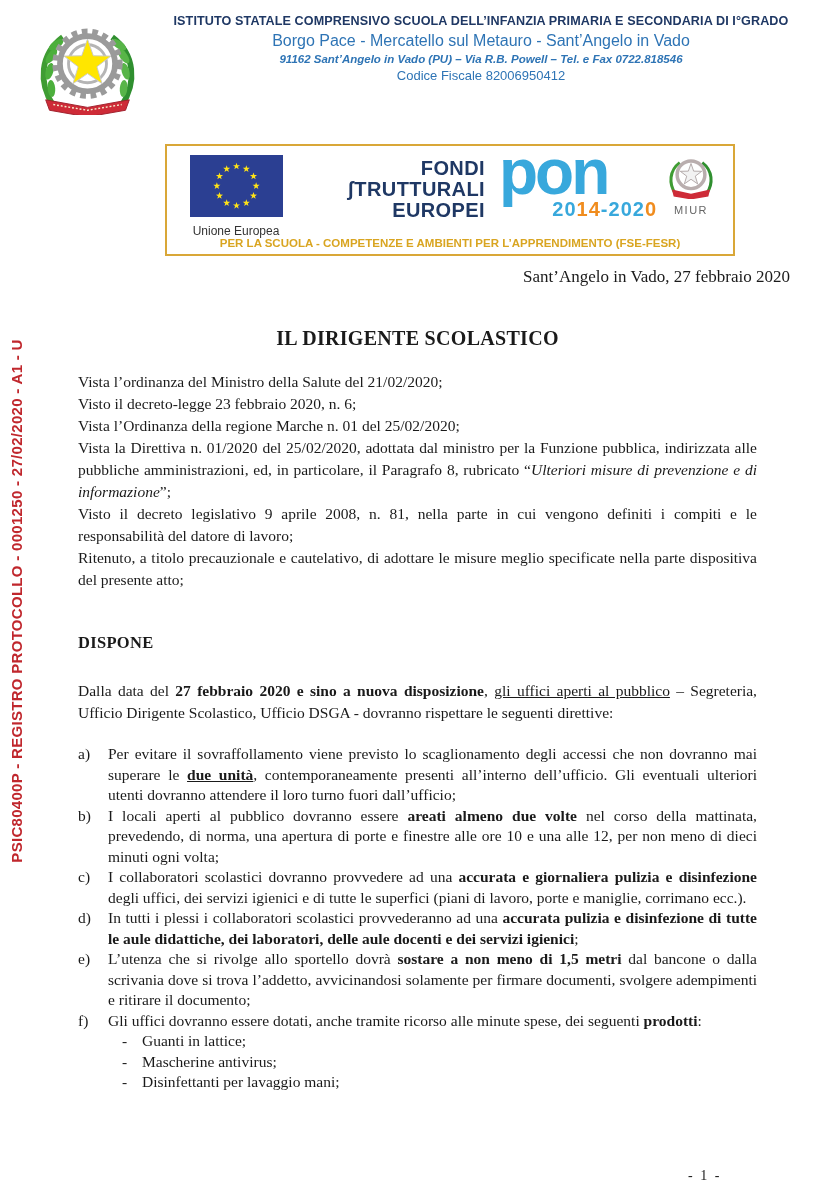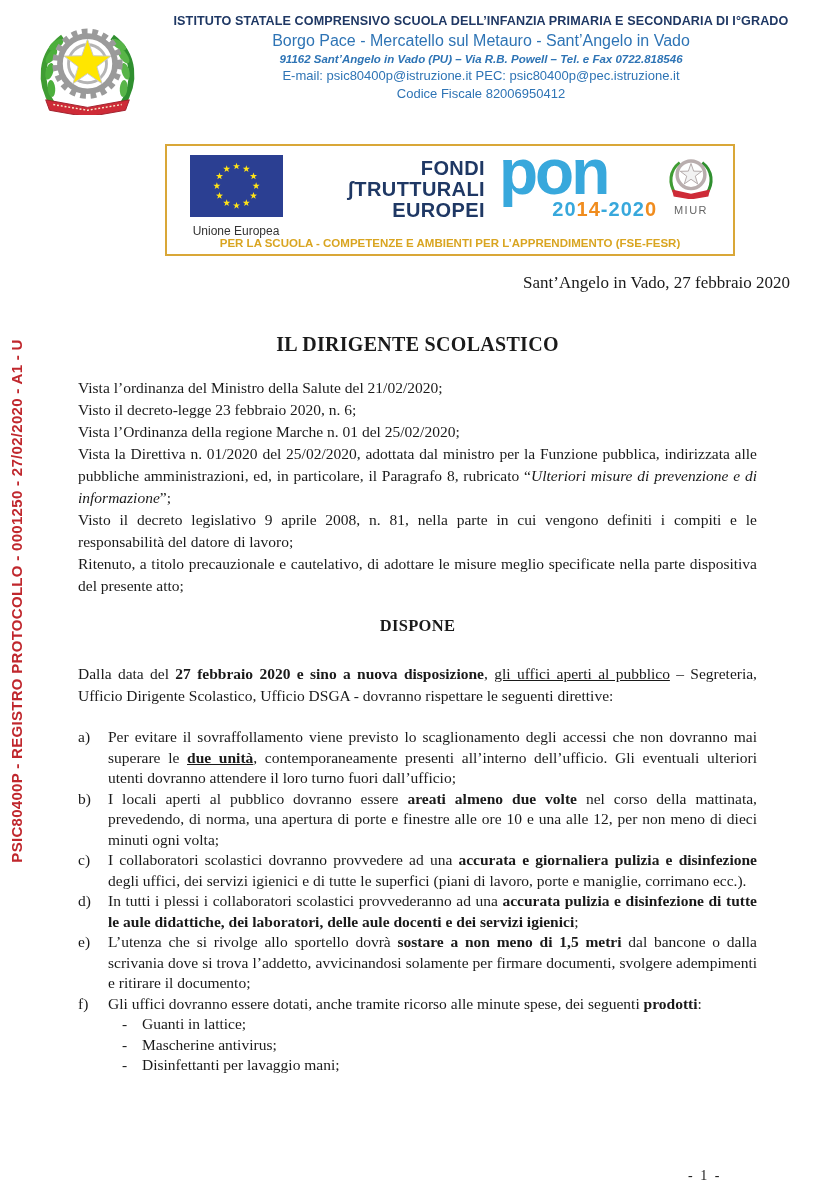--- a/index.html
+++ b/index.html
@@ -46,25 +46,25 @@
     letter-spacing:-3px; text-align:left; padding-left:2px;
   }
   .pon-years { font-weight:bold; font-size:20px; letter-spacing:1px; margin-top:-6px; }
   .miur-block { position:absolute; right:10px; top:8px; width:64px; text-align:center; }
   .miur-label { font-size:11px; color:#666; letter-spacing:1.5px; margin-top:1px; }
   .strip {
     position:absolute; bottom:5px; left:0; width:100%; text-align:center;
     color:#d9a521; font-weight:bold; font-size:11.5px; letter-spacing:0px;
   }
   
-  .dateline { margin-top:17px; text-align:right; padding-right:48px; font-size:17px; }
+  .dateline { margin-top:11px; text-align:right; padding-right:48px; font-size:17px; }
   .main { margin-left:78px; width:679px; }
   .doc-title { text-align:center; font-weight:bold; font-size:20px; margin-top:40px; letter-spacing:0.3px; }
   .premises { margin-top:21px; font-size:15.5px; line-height:22px; text-align:justify; }
-  .dispone { text-align:center; font-weight:bold; font-size:16.5px; margin-top:19px; letter-spacing:0.3px; }
+  .dispone { text-align:left; font-weight:bold; font-size:16.5px; margin-top:42px; letter-spacing:0.3px; }
   .intro { margin-top:27px; font-size:15.5px; line-height:22px; text-align:justify; }
   .directives { margin-top:20px; }
   .directive { display:flex; font-size:15.5px; line-height:20.5px; }
   .dir-letter { flex:0 0 30px; }
   .dir-text { flex:1; text-align:justify; }
   .products { margin-left:12px; }
   .product { display:flex; font-size:15.5px; line-height:20.5px; }
   .prod-dash { flex:0 0 22px; padding-left:2px; }
   .page-num { position:absolute; left:688px; top:1168px; font-size:14px; letter-spacing:2px; }
 </style>
@@ -91,21 +91,20 @@
       <circle cx="60" cy="46" r="29" fill="none" stroke="#9a9a9a" stroke-width="6"></circle>
       <circle cx="60" cy="46" r="20" fill="none" stroke="#b5b5b5" stroke-width="3"></circle>
       <polygon points="60,20 66.1,37.6 84.7,38 69.9,49.2 75.3,67 60,56.4 44.7,67 50.1,49.2 35.3,38 53.9,37.6" fill="#ffe600" stroke="#c9c9c9" stroke-width="1"></polygon>
       <path d="M16,84 L60,92 L104,84 L100,95 L60,102 L20,95 Z" fill="#ce2b37" stroke="#9e1f2a" stroke-width="1"></path>
       <path d="M24,89 L60,95 L96,89" fill="none" stroke="#f5f0d0" stroke-width="1.5" stroke-dasharray="2 2"></path>
     </svg>
     <div class="head-text">
       <div class="head-line1">ISTITUTO STATALE COMPRENSIVO SCUOLA DELL’INFANZIA PRIMARIA E SECONDARIA DI I°GRADO</div>
       <div class="head-line2">Borgo Pace - Mercatello sul Metauro - Sant’Angelo in Vado</div>
       <div class="head-line3">91162 Sant’Angelo in Vado (PU) – Via R.B. Powell – Tel. e Fax  0722.818546</div>
-      <div class="head-line4">E-mail:  psic80400p@istruzione.it    PEC: psic80400p@pec.istruzione.it</div>
       <div class="head-line5">Codice Fiscale  82006950412</div>
     </div>
   </div>
 
   <div class="banner">
     <div class="eu-block">
       <svg width="95" height="62" viewBox="0 0 90 60">
         <defs>
           <polygon id="eustar" points="0,-3.6 0.85,-1.17 3.42,-1.11 1.37,0.44 2.12,2.91 0,1.44 -2.12,2.91 -1.37,0.44 -3.42,-1.11 -0.85,-1.17" fill="#ffe317"></polygon>
         </defs>

